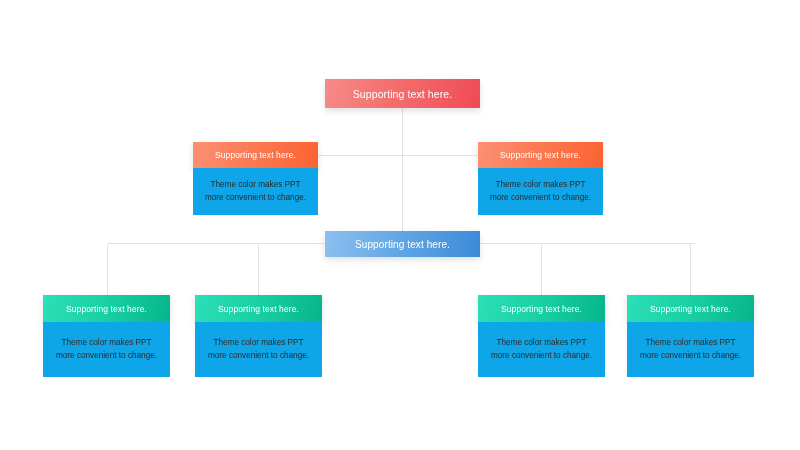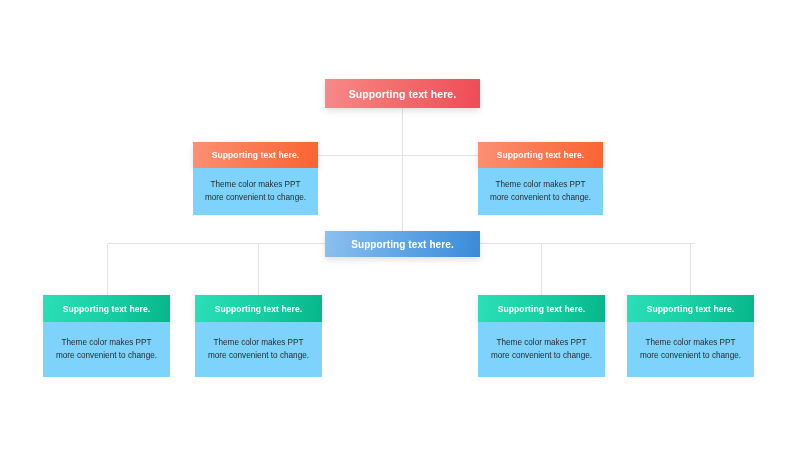--- a/index.html
+++ b/index.html
@@ -32,21 +32,21 @@
   }
 
   
   .node {
     position: absolute;
     box-sizing: border-box;
     display: flex;
     align-items: center;
     justify-content: center;
     color: #ffffff;
-    font-weight: bold;
+    font-weight: normal;
     letter-spacing: 0.1px;
     text-align: center;
     white-space: nowrap;
     box-shadow: 0 3px 6px rgba(120,120,130,0.22);
   }
 
   .node-root {
     left: 325px;
     top: 79px;
     width: 155px;
@@ -83,21 +83,21 @@
   }
   .node-green.col-1 { left: 43px; }
   .node-green.col-2 { left: 195px; }
   .node-green.col-3 { left: 478px; }
   .node-green.col-4 { left: 627px; }
 
   
   .caption {
     position: absolute;
     box-sizing: border-box;
-    background: #7dd3fc;
+    background: #0ea5e9;
     color: #2b2b2b;
     font-size: 8.2px;
     line-height: 1.55;
     text-align: center;
     display: flex;
     align-items: center;
     justify-content: flex-start;
     padding: 0 9px;
   }
 

